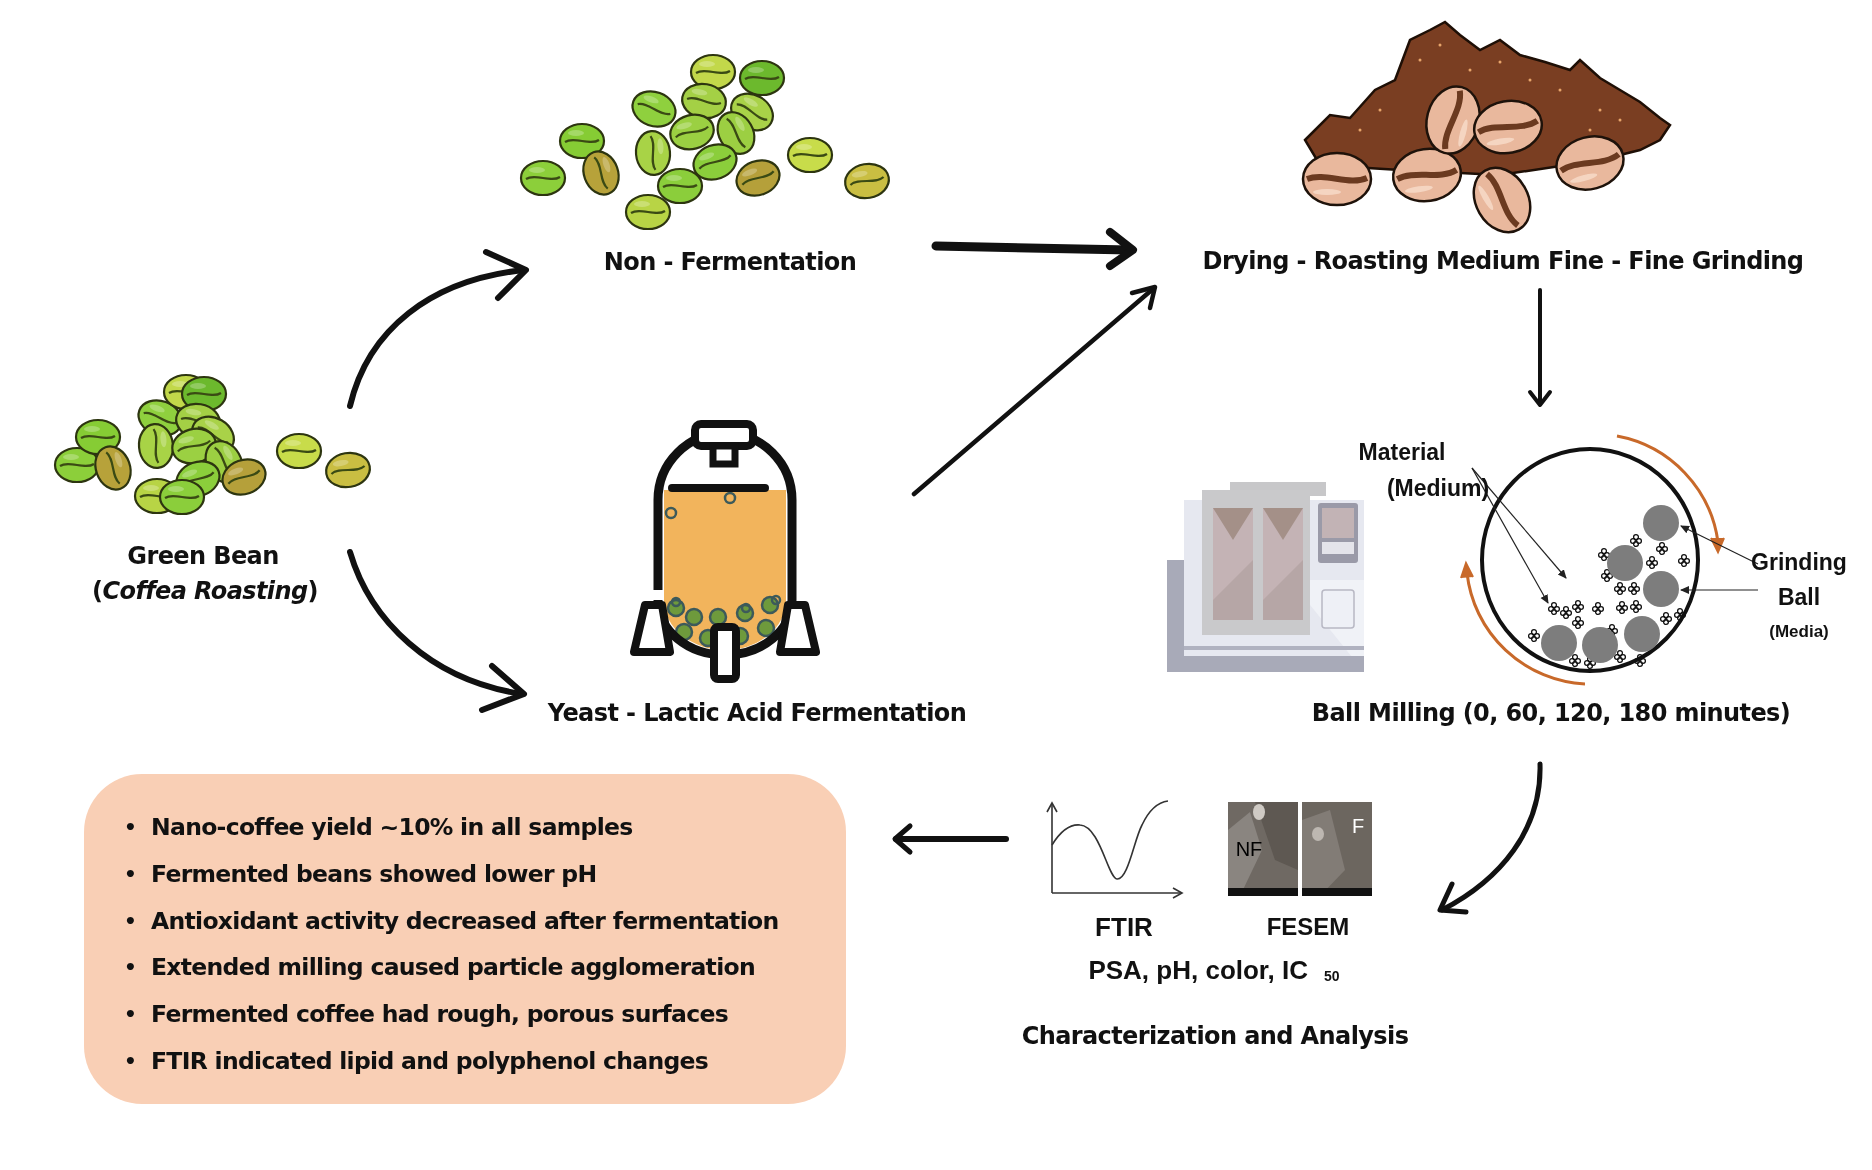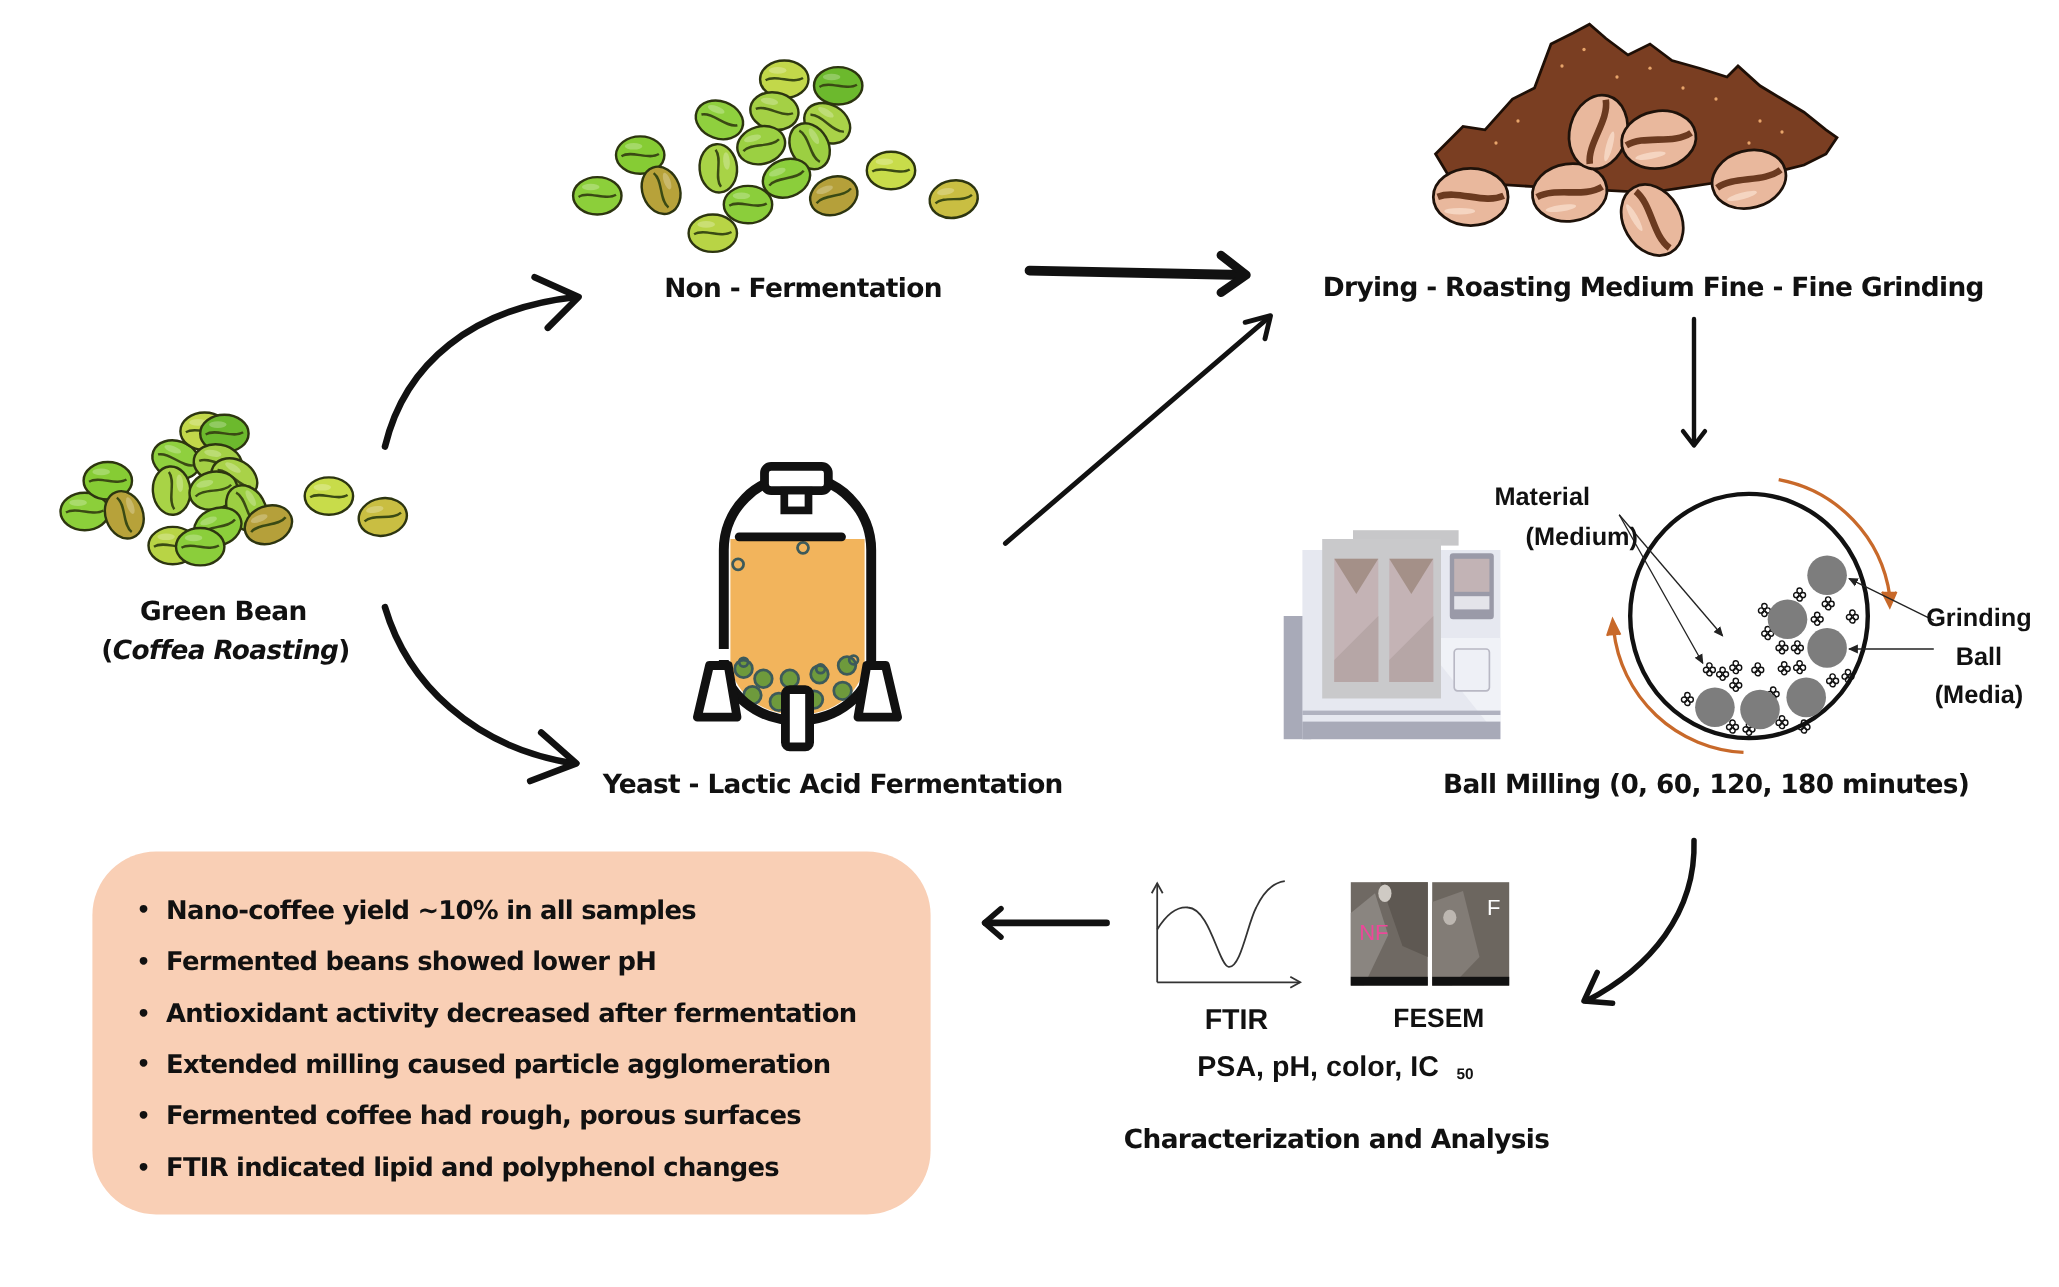--- a/index.html
+++ b/index.html
@@ -250,23 +250,23 @@
 
 <div class="lbl" style="left:730px; top:262px;">Non - Fermentation</div>
 <div class="lbl" style="left:757px; top:713px;">Yeast - Lactic Acid Fermentation</div>
 <div class="lbl" style="left:1503px; top:261px;">Drying - Roasting Medium Fine - Fine Grinding</div>
 <div class="lbl" style="left:1551px; top:713px;">Ball Milling (0, 60, 120, 180 minutes)</div>
 
 <div class="lbl-sans" style="left:1402px; top:452px; font-size:23px; font-weight:bold;">Material</div>
 <div class="lbl-sans" style="left:1402px; top:488px; font-size:23px; font-weight:bold;margin-left:36px;">(Medium)</div>
 <div class="lbl-sans" style="left:1799px; top:562px; font-size:23px; font-weight:bold;">Grinding</div>
 <div class="lbl-sans" style="left:1799px; top:597px; font-size:23px; font-weight:bold;">Ball</div>
-<div class="lbl-sans" style="left:1799px; top:632px; font-size:23px; font-weight:bold;">(Media)</div>
-
-<div class="lbl-sans" style="left:1249px; top:849px; font-size:20px; color:#ec4899;">NF</div>
+<div class="lbl-sans" style="left:1799px; top:632px; font-size:17px; font-weight:bold;">(Media)</div>
+
+<div class="lbl-sans" style="left:1249px; top:849px; font-size:20px; color:#000000;">NF</div>
 <div class="lbl-sans" style="left:1358px; top:826px; font-size:20px; color:#fff;">F</div>
 
 <div class="lbl-sans" style="left:1124px; top:927px; font-size:26px; font-weight:bold;text-align:right;">FTIR</div>
 <div class="lbl-sans" style="left:1308px; top:927px; font-size:24px; font-weight:bold;">FESEM</div>
 <div class="lbl-sans" style="left:1214px; top:970px; font-size:26px; font-weight:bold;"><span>PSA, pH, color, IC</span><span class="sub">50</span></div>
 <div class="lbl" style="left:1215px; top:1036px;">Characterization and Analysis</div>
 
 <div class="findings">
   <ul>
     <li><span class="bullet">•</span><span>Nano-coffee yield ~10% in all samples</span></li>

